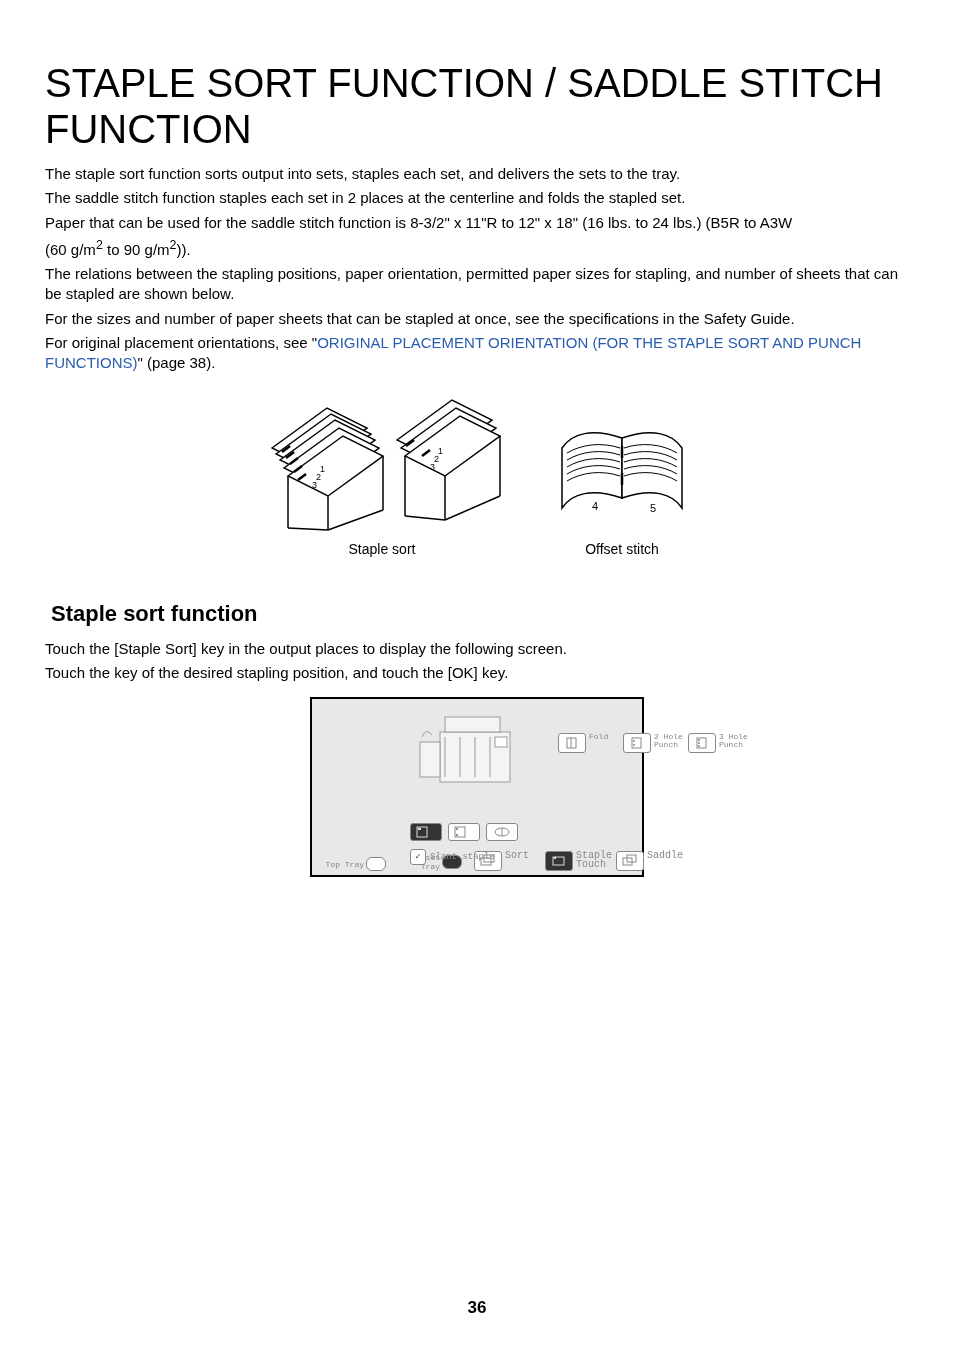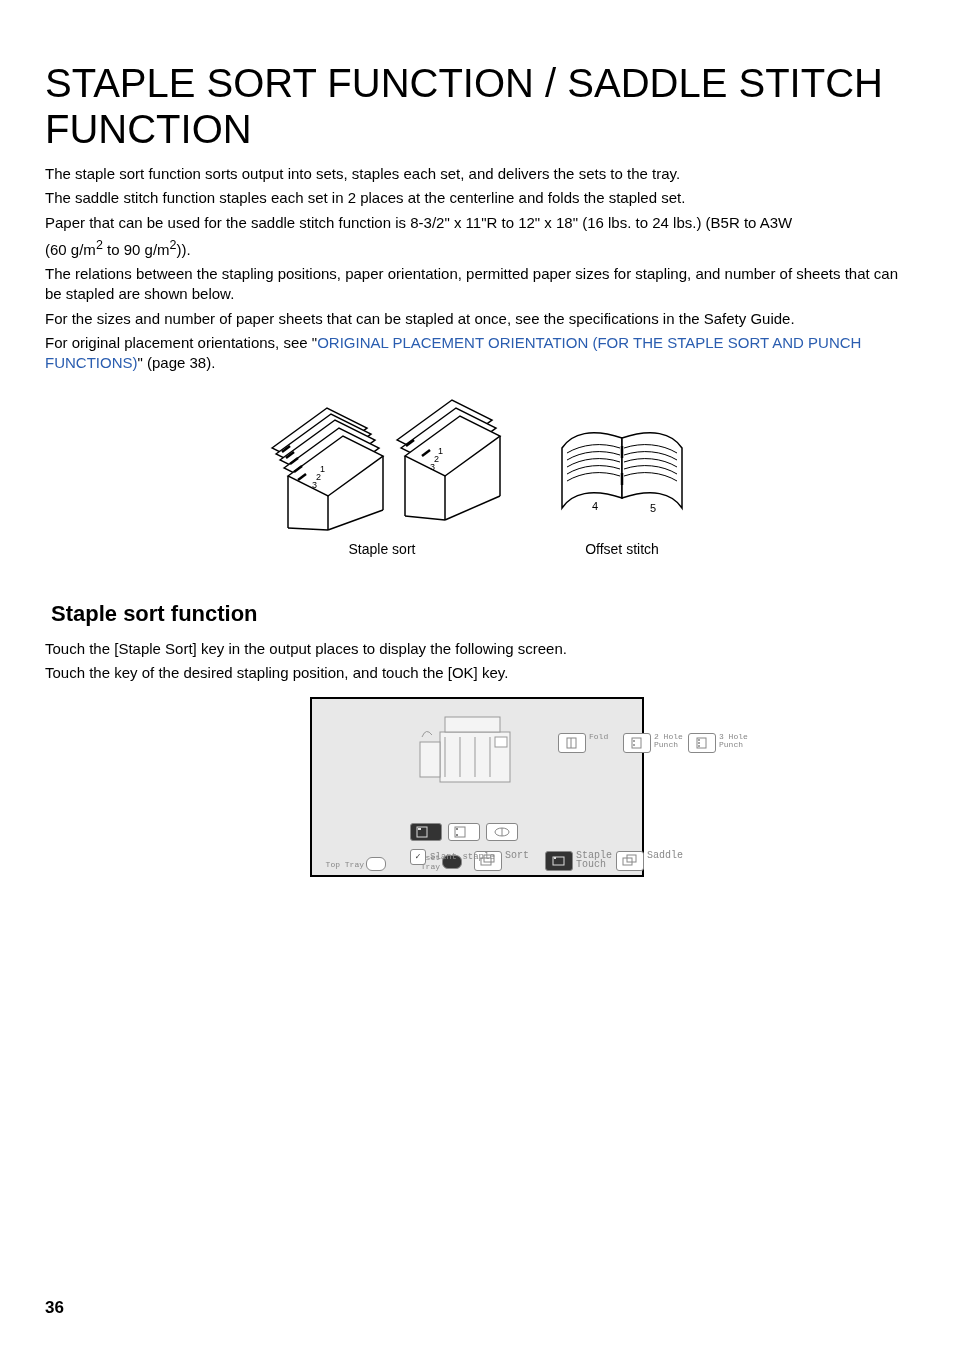--- a/index.html
+++ b/index.html
@@ -179,20 +179,21 @@
     width: 14px;
     height: 14px;
     border: 1px solid #888;
     border-radius: 3px;
     background: #fff;
     display:flex;align-items:center;justify-content:center;
     font-weight:bold;
     color:#333;
   }
   .page-num {
+    text-align: center;
     font-weight: bold;
     font-size: 17px;
     margin-top: 420px;
   }
   .btn.sel { background:#333; }
   .btn-icon-svg { width:18px; height:14px; }
 </style>
 </head>
 <body>
 

